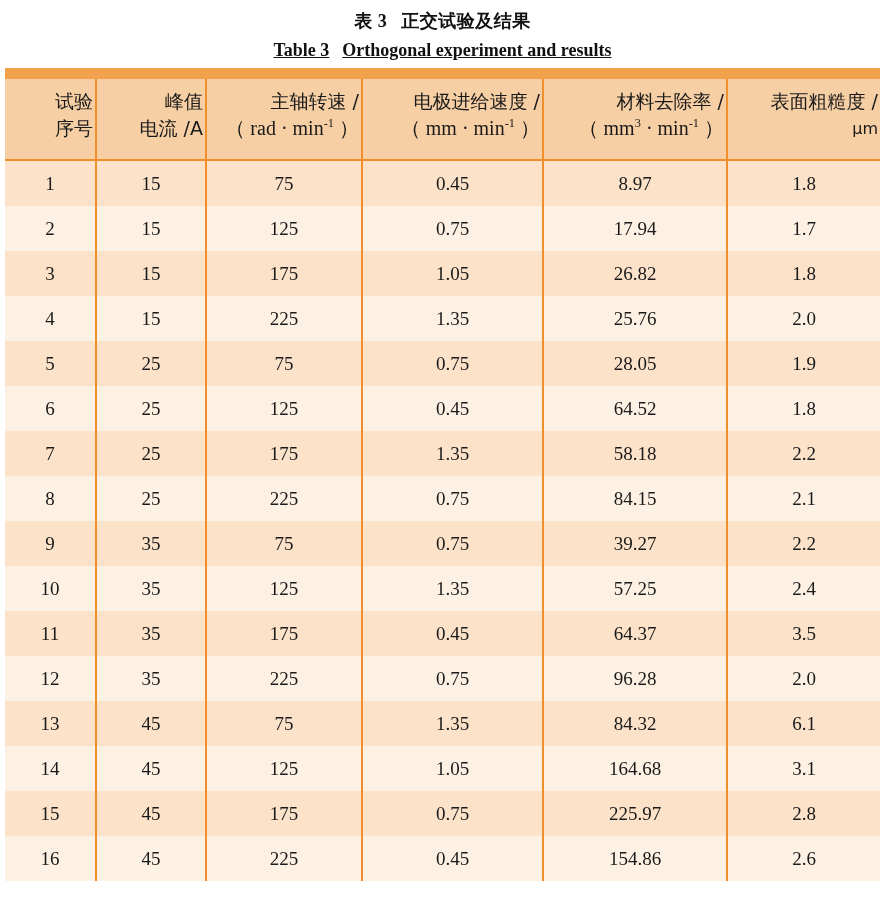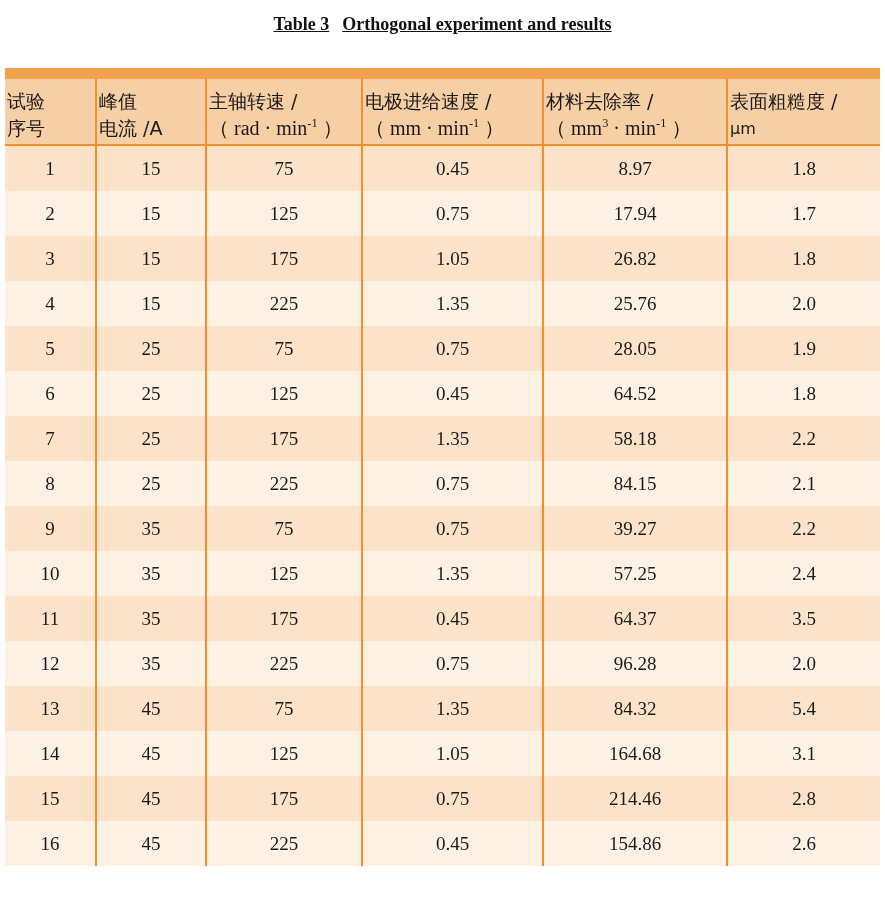--- a/index.html
+++ b/index.html
@@ -80,25 +80,25 @@
   .toprule {
     height: 11px;
     background: #F2A24D;
     width: 875px;
   }
 
   thead th {
     background: #F7CFA4;
     border-left: 2px solid #F18F2C;
     border-bottom: 2px solid #F18F2C;
-    padding: 9px 2px 2px 2px;
+    padding: 9px 2px 17px 2px;
     font-weight: 400;
     font-size: 19px;
     line-height: 27px;
-    text-align: left;
+    text-align: right;
     vertical-align: middle;
     color: #1a1a1a;
     font-family: "DejaVu Sans", "Liberation Sans", sans-serif;
   }
   thead th:first-child { border-left: none; }
   thead th .unit {
     font-family: "Liberation Serif", "DejaVu Serif", serif;
     font-size: 20px;
   }
   thead th .hdr-line { display: block; white-space: nowrap; }
@@ -126,20 +126,23 @@
   tbody td:first-child { border-left: none; }
   tbody tr.odd  td { background: #FBE2C9; }
   tbody tr.even td { background: #FDF1E4; }
 </style>
 </head>
 <body>
 
 <div id="page">
 
   <div class="caption">
+    <div class="caption-cn">
+      <span class="num">表 3</span><span class="gap"></span><span>正交试验及结果</span>
+    </div>
     <div class="caption-en">
       <span>Table 3</span><span class="gap"></span><span>Orthogonal experiment and results</span>
     </div>
   </div>
 
   <div class="tbl-wrap">
     <div class="toprule"></div>
     <table class="ortho">
       <colgroup>
         <col class="c0">
@@ -273,36 +276,36 @@
             <td>0.75</td>
             <td>96.28</td>
             <td>2.0</td>
           </tr>
           <tr class="odd">
             <td>13</td>
             <td>45</td>
             <td>75</td>
             <td>1.35</td>
             <td>84.32</td>
-            <td>5.4</td>
+            <td>6.1</td>
           </tr>
           <tr class="even">
             <td>14</td>
             <td>45</td>
             <td>125</td>
             <td>1.05</td>
             <td>164.68</td>
             <td>3.1</td>
           </tr>
           <tr class="odd">
             <td>15</td>
             <td>45</td>
             <td>175</td>
             <td>0.75</td>
-            <td>214.46</td>
+            <td>225.97</td>
             <td>2.8</td>
           </tr>
           <tr class="even">
             <td>16</td>
             <td>45</td>
             <td>225</td>
             <td>0.45</td>
             <td>154.86</td>
             <td>2.6</td>
           </tr>

